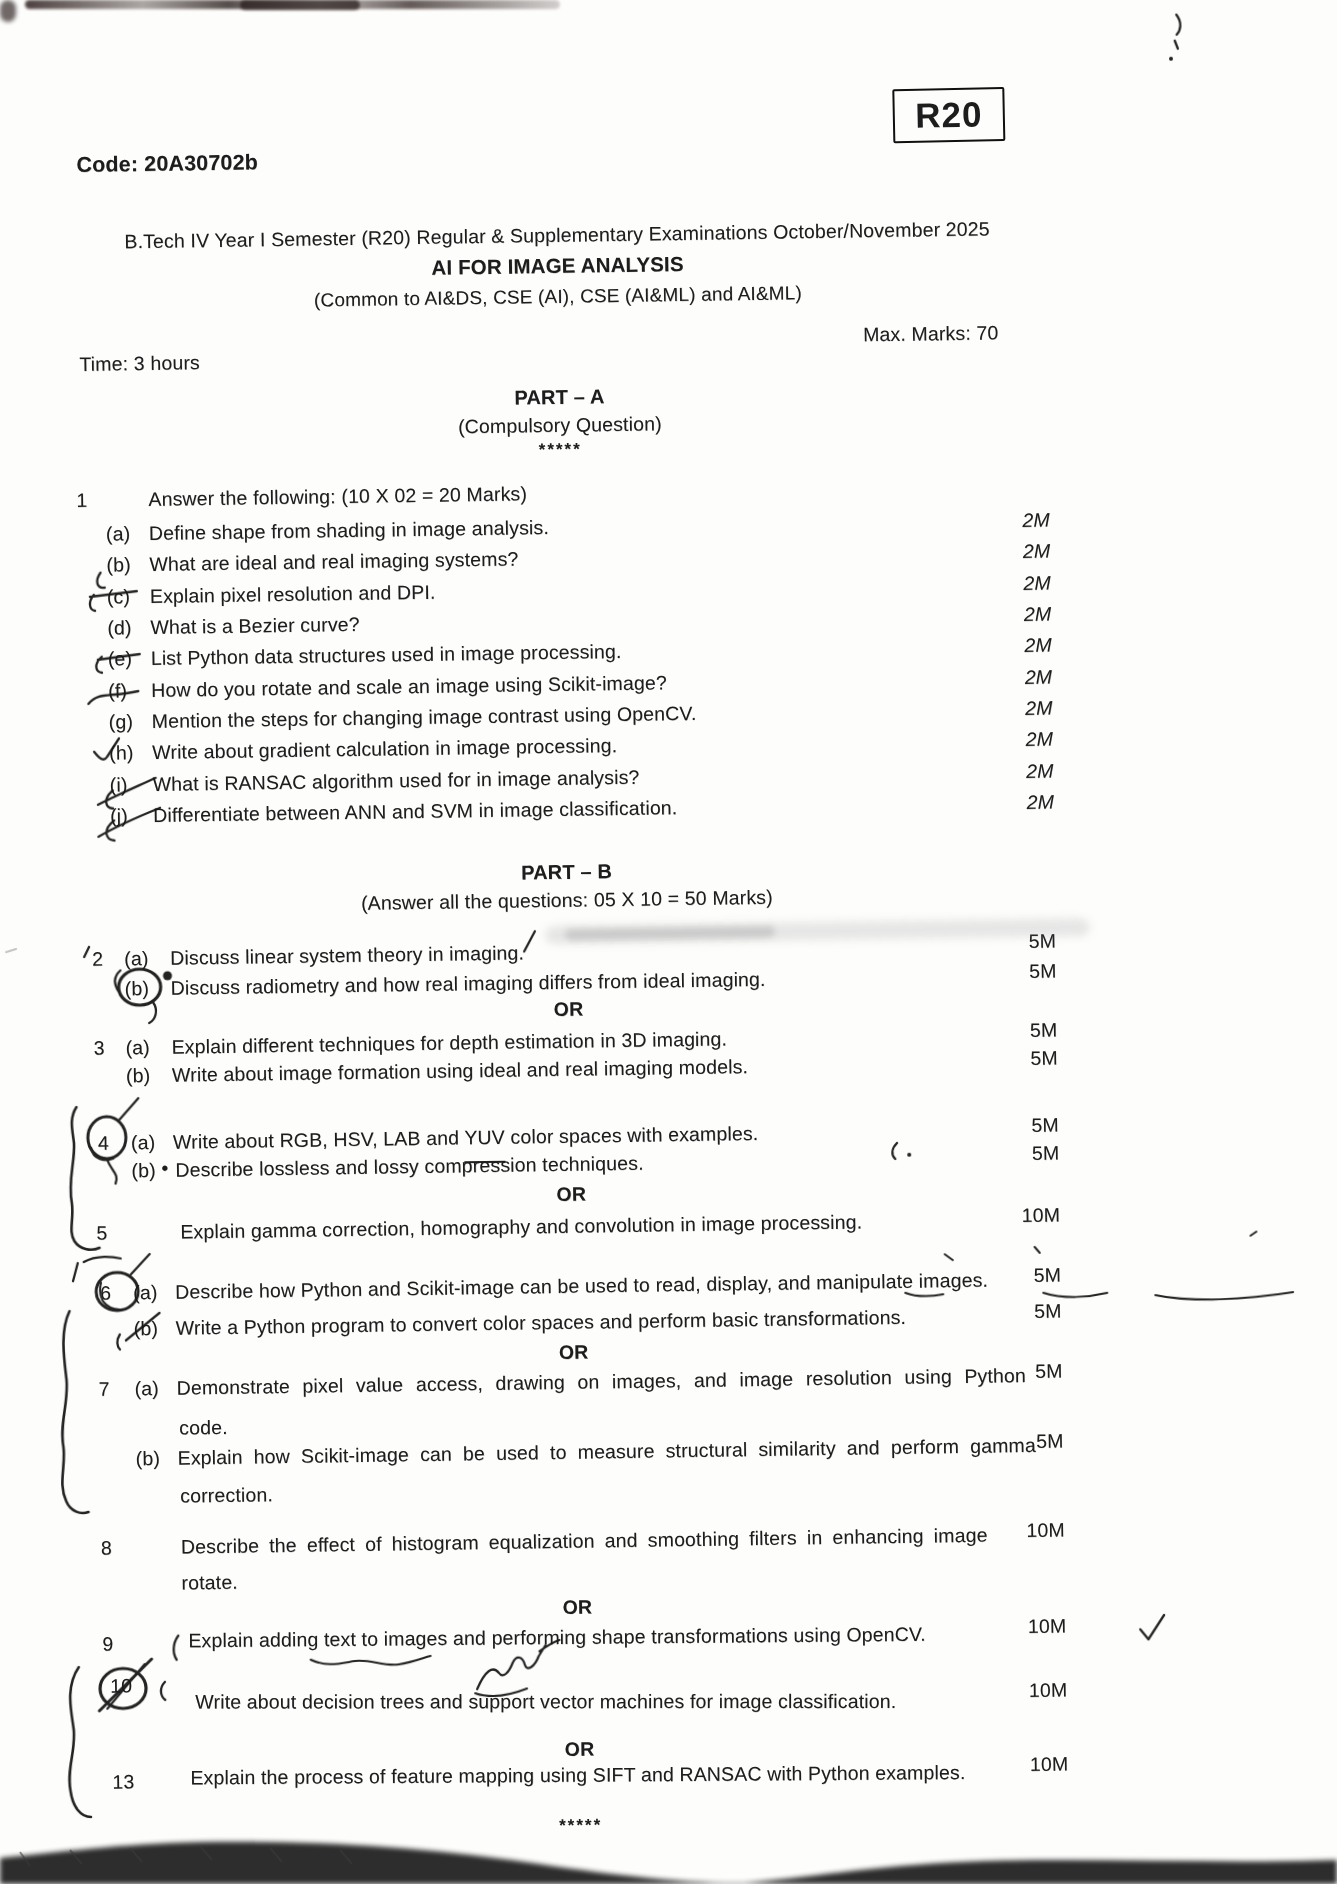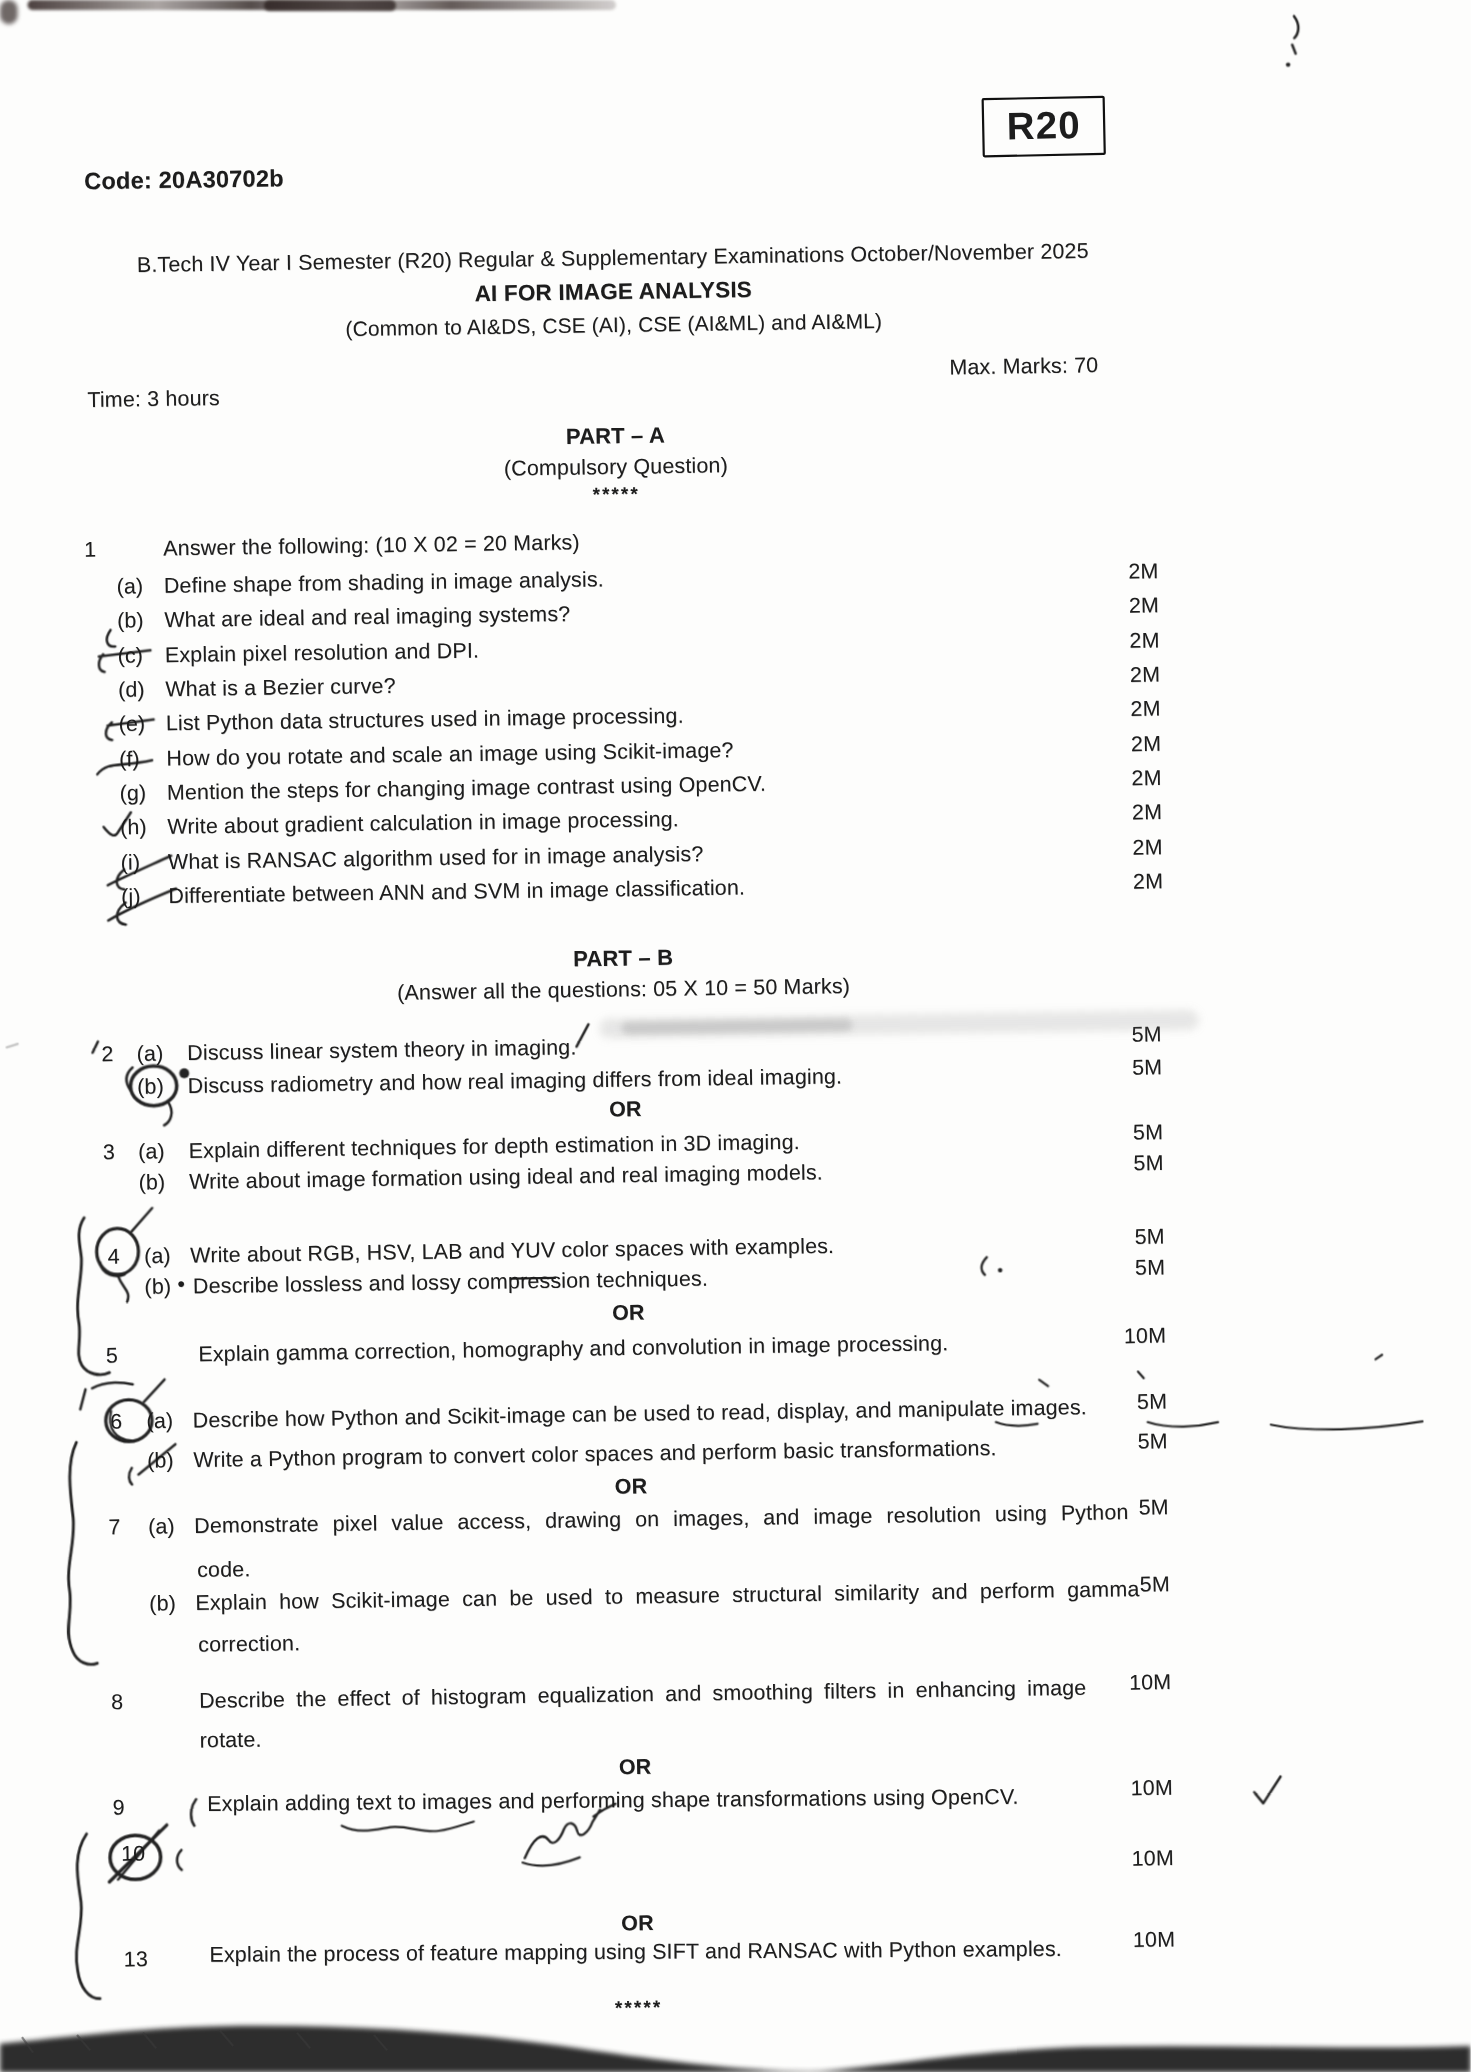--- a/index.html
+++ b/index.html
@@ -7,21 +7,21 @@
     position:relative;width:1337px;height:1884px;background:#fdfdfc;
     overflow:hidden;font-family:"Liberation Sans",sans-serif;color:#1d1d1d;
   }
   .content{position:absolute;left:0;top:0;width:1337px;height:1884px;
     transform:rotate(-0.85deg);transform-origin:420px 940px;}
   .t{position:absolute;white-space:nowrap;font-size:19.5px;letter-spacing:.15px;
      text-shadow:.3px .4px .6px rgba(25,25,25,.28);}
   .b{font-weight:700;}
   .center{left:60px;width:1015px;text-align:center;}
   .mr{left:1000px;width:56px;text-align:right;}
-  .m2{left:1032px;width:52px;text-align:left;}
+  .m2{left:1004px;width:52px;text-align:right;font-style:italic;}
   .sm{font-size:19px;}
   .just1{word-spacing:7px;}
   .just2{word-spacing:5.5px;}
   .just3{word-spacing:4.5px;}
   .uline{border-bottom:2px solid #222;padding-bottom:13px;}
   .r20box{
     position:absolute;left:905px;top:96px;width:108px;height:50px;
     border:2.5px solid #101010;border-radius:2px;
     display:flex;align-items:center;justify-content:center;
     font-size:35px;font-weight:700;letter-spacing:1px;
@@ -159,20 +159,21 @@
     <div class="t" style="left:172px;top:1568px">rotate.</div>
     <div class="t mr" style="top:1528px">10M</div>
 
     <div class="t b center" style="top:1598px">OR</div>
 
     <div class="t" style="left:92px;top:1628px">9</div>
     <div class="t" style="left:178px;top:1628px;transform:rotate(.35deg)">Explain adding text to images and performing shape transformations using OpenCV.</div>
     <div class="t mr" style="top:1624px">10M</div>
 
     <div class="t" style="left:99px;top:1670px">10</div>
+    <div class="t" style="left:184px;top:1692px;transform:rotate(.8deg)">Write about decision trees and support vector machines for image classification.</div>
     <div class="t mr" style="top:1688px">10M</div>
 
     <div class="t b center" style="top:1740px">OR</div>
 
     <div class="t" style="left:100px;top:1766px">13</div>
     <div class="t" style="left:178px;top:1766px;transform:rotate(.45deg)">Explain the process of feature mapping using SIFT and RANSAC with Python examples.</div>
     <div class="t mr" style="top:1762px">10M</div>
 
     <div class="t b center" style="top:1818px;font-size:17px;letter-spacing:2px">*****</div>
 

